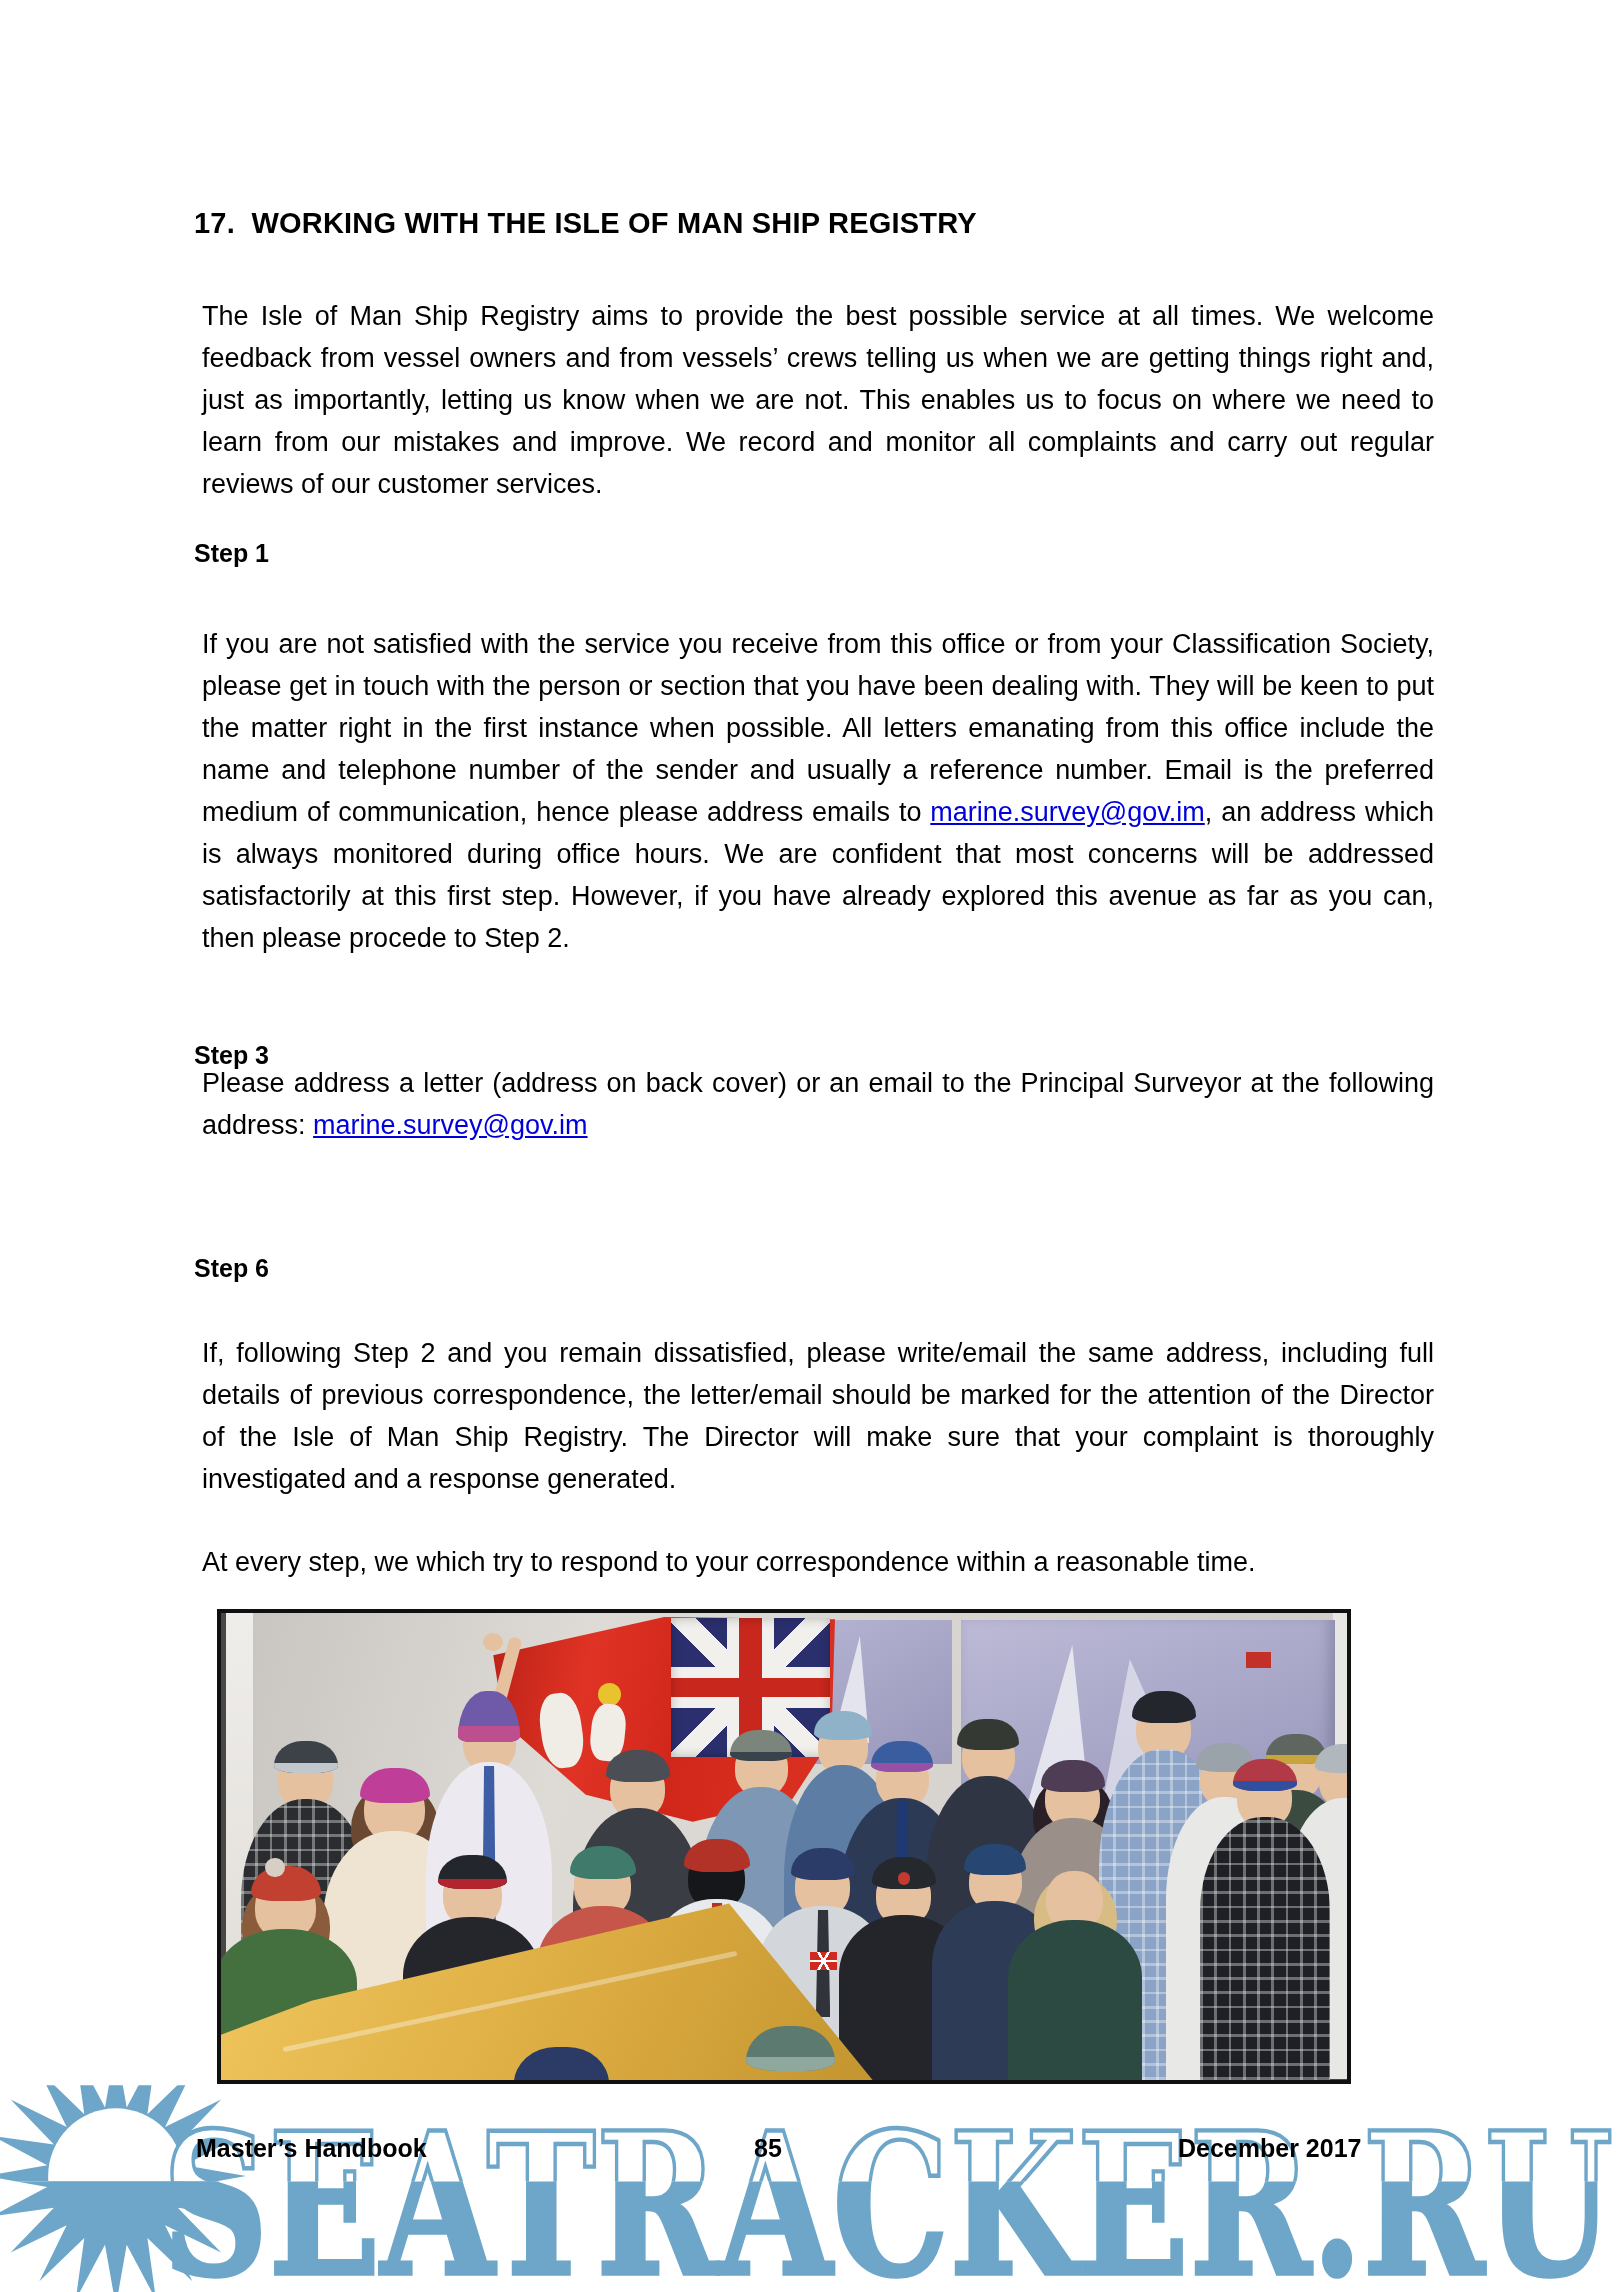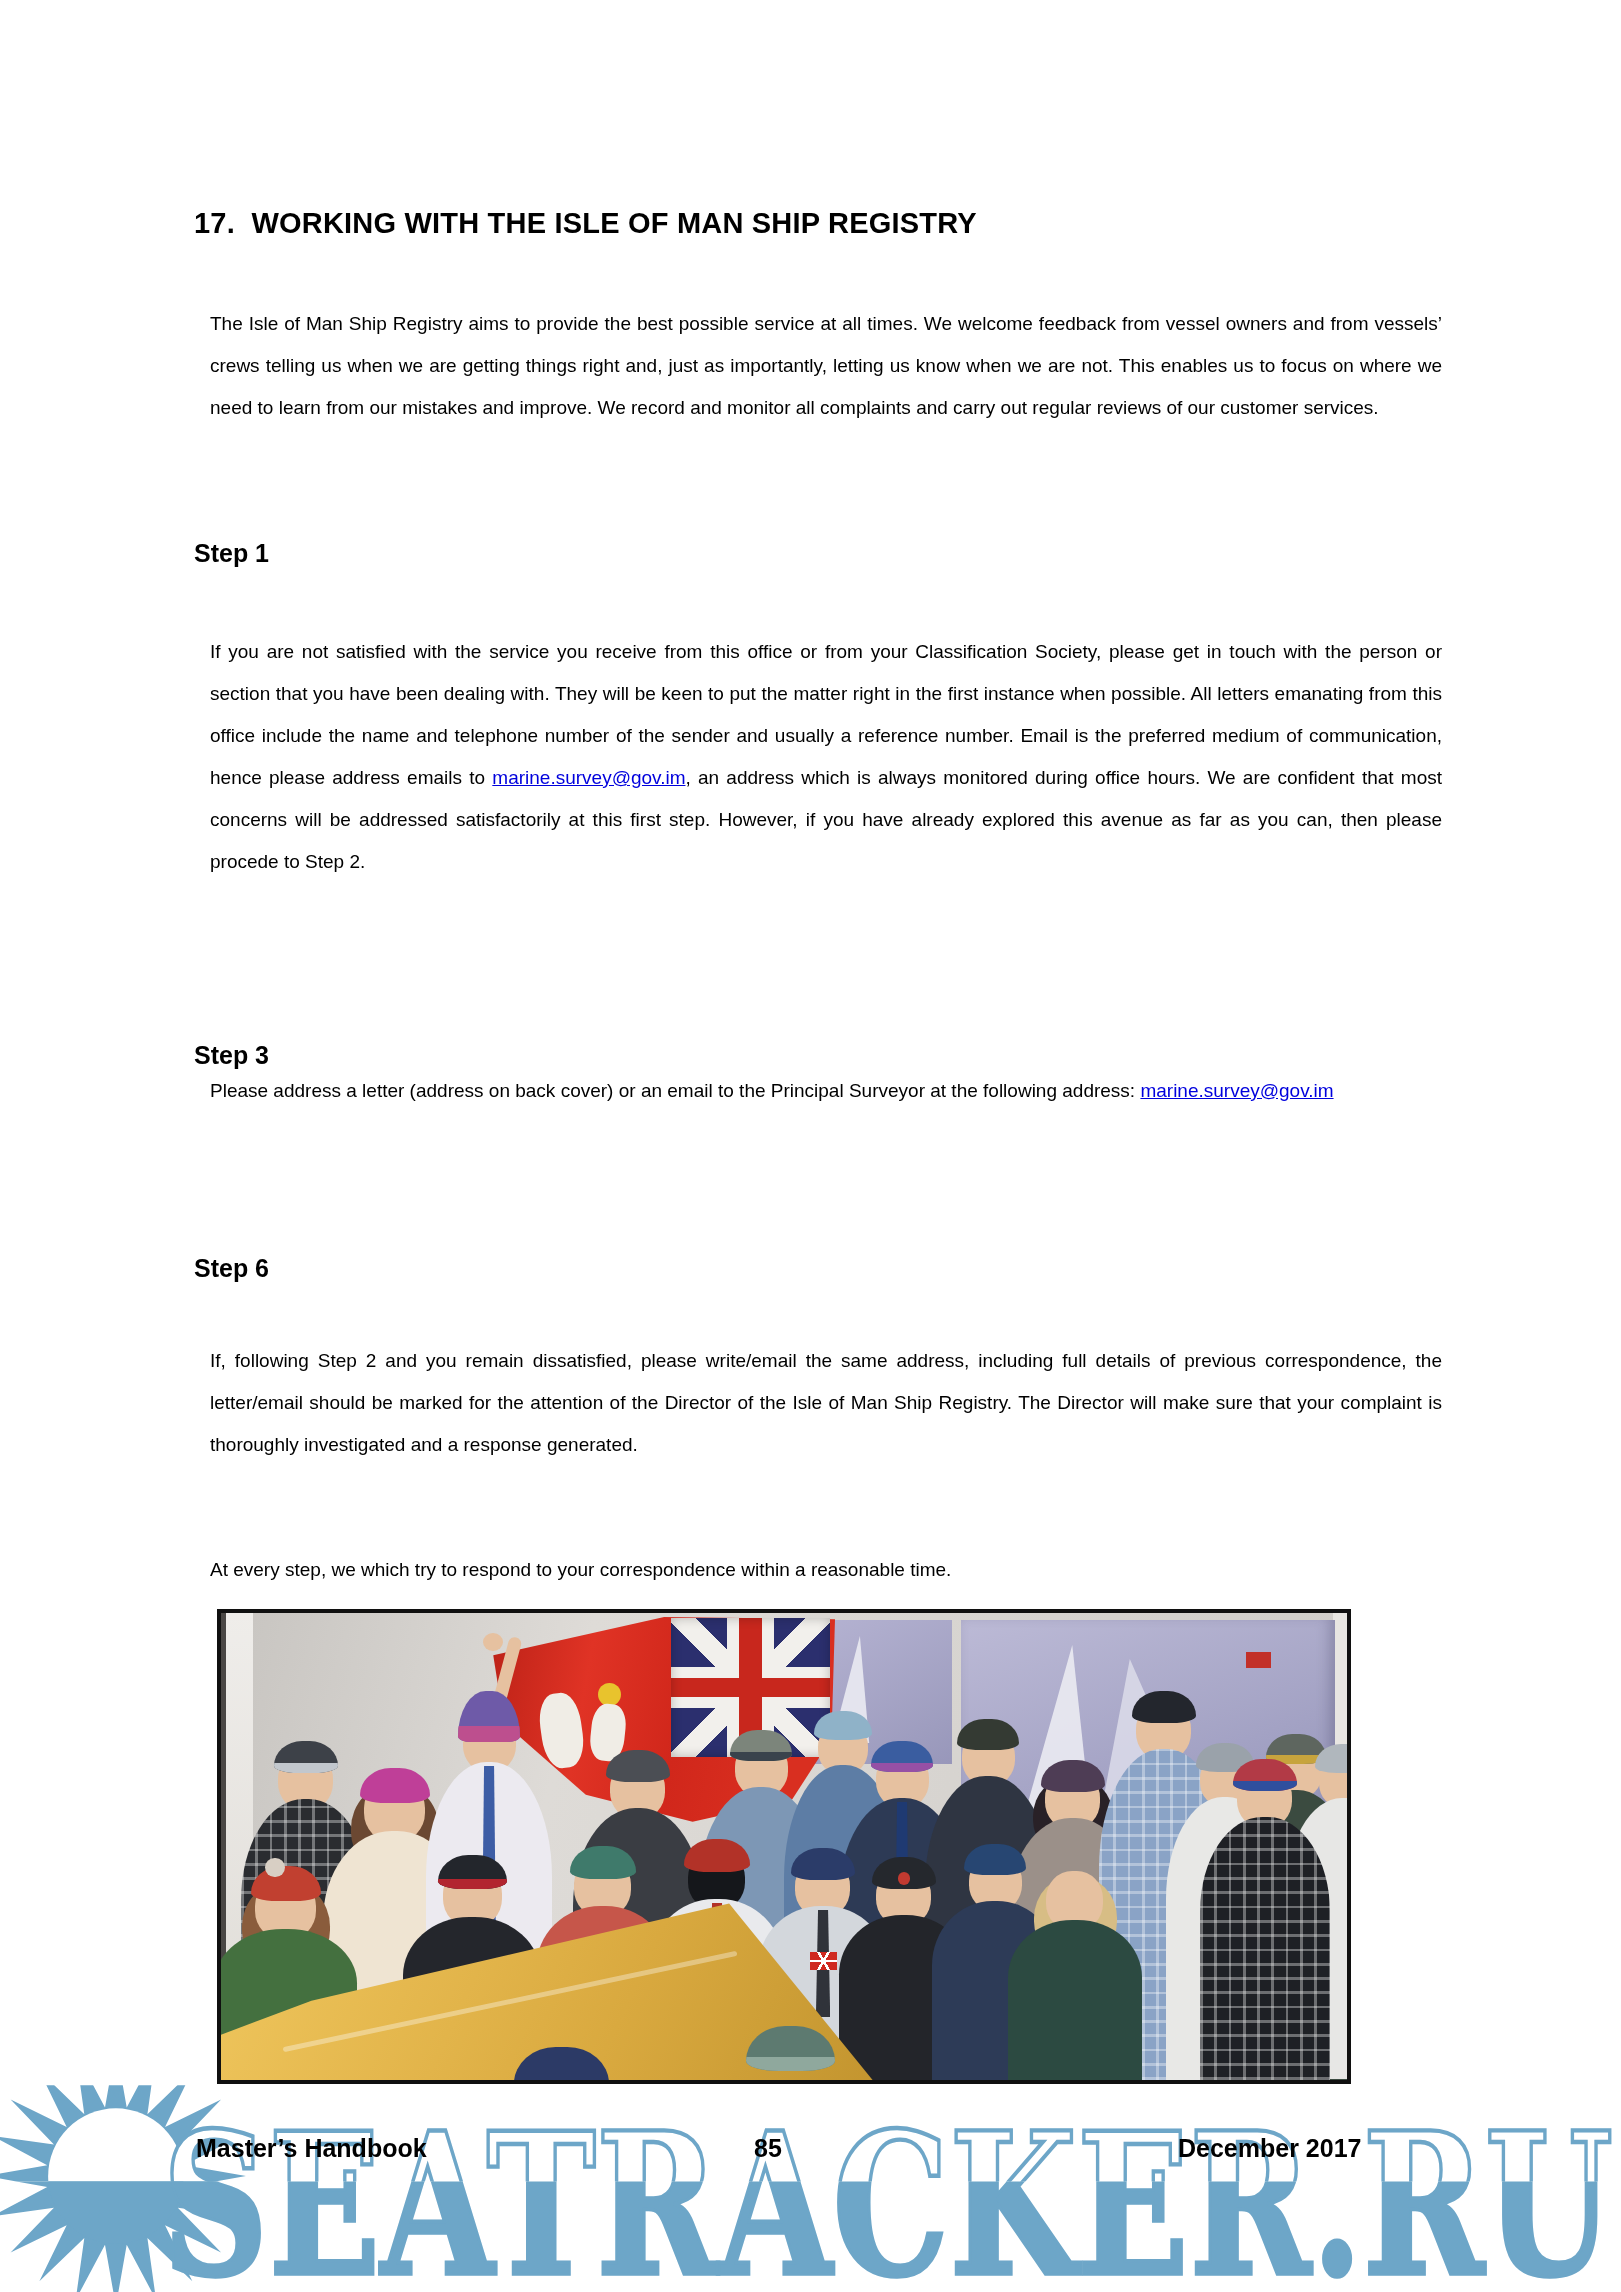--- a/index.html
+++ b/index.html
@@ -8,21 +8,21 @@
     overflow:hidden;font-family:"Liberation Sans",sans-serif;color:#000;
     margin:0 auto;
   }
   .content{position:absolute;left:194px;top:0;width:1232px;}
   .content h1{
     position:absolute;margin:0;font-size:29px;font-weight:bold;line-height:40px;
     white-space:nowrap;letter-spacing:0.2px;
   }
   .content h2{position:absolute;margin:0;font-size:25px;font-weight:bold;line-height:40px;}
   .content p{
-    position:absolute;margin:16px;width:1232px;font-size:19px;line-height:42px;
+    position:absolute;margin:8px;width:1232px;font-size:27px;line-height:42px;
     text-align:justify;text-justify:inter-word;
   }
   .content p.lastline{text-align:left;}
   a.email-link{color:var(--link,#0000dd);text-decoration:underline;cursor:pointer;}
 
   
   .photo{
     position:absolute;left:217px;top:1609px;width:1126px;height:467px;
     border:4.5px solid var(--border,#101010);margin:0;padding:0;
   }

